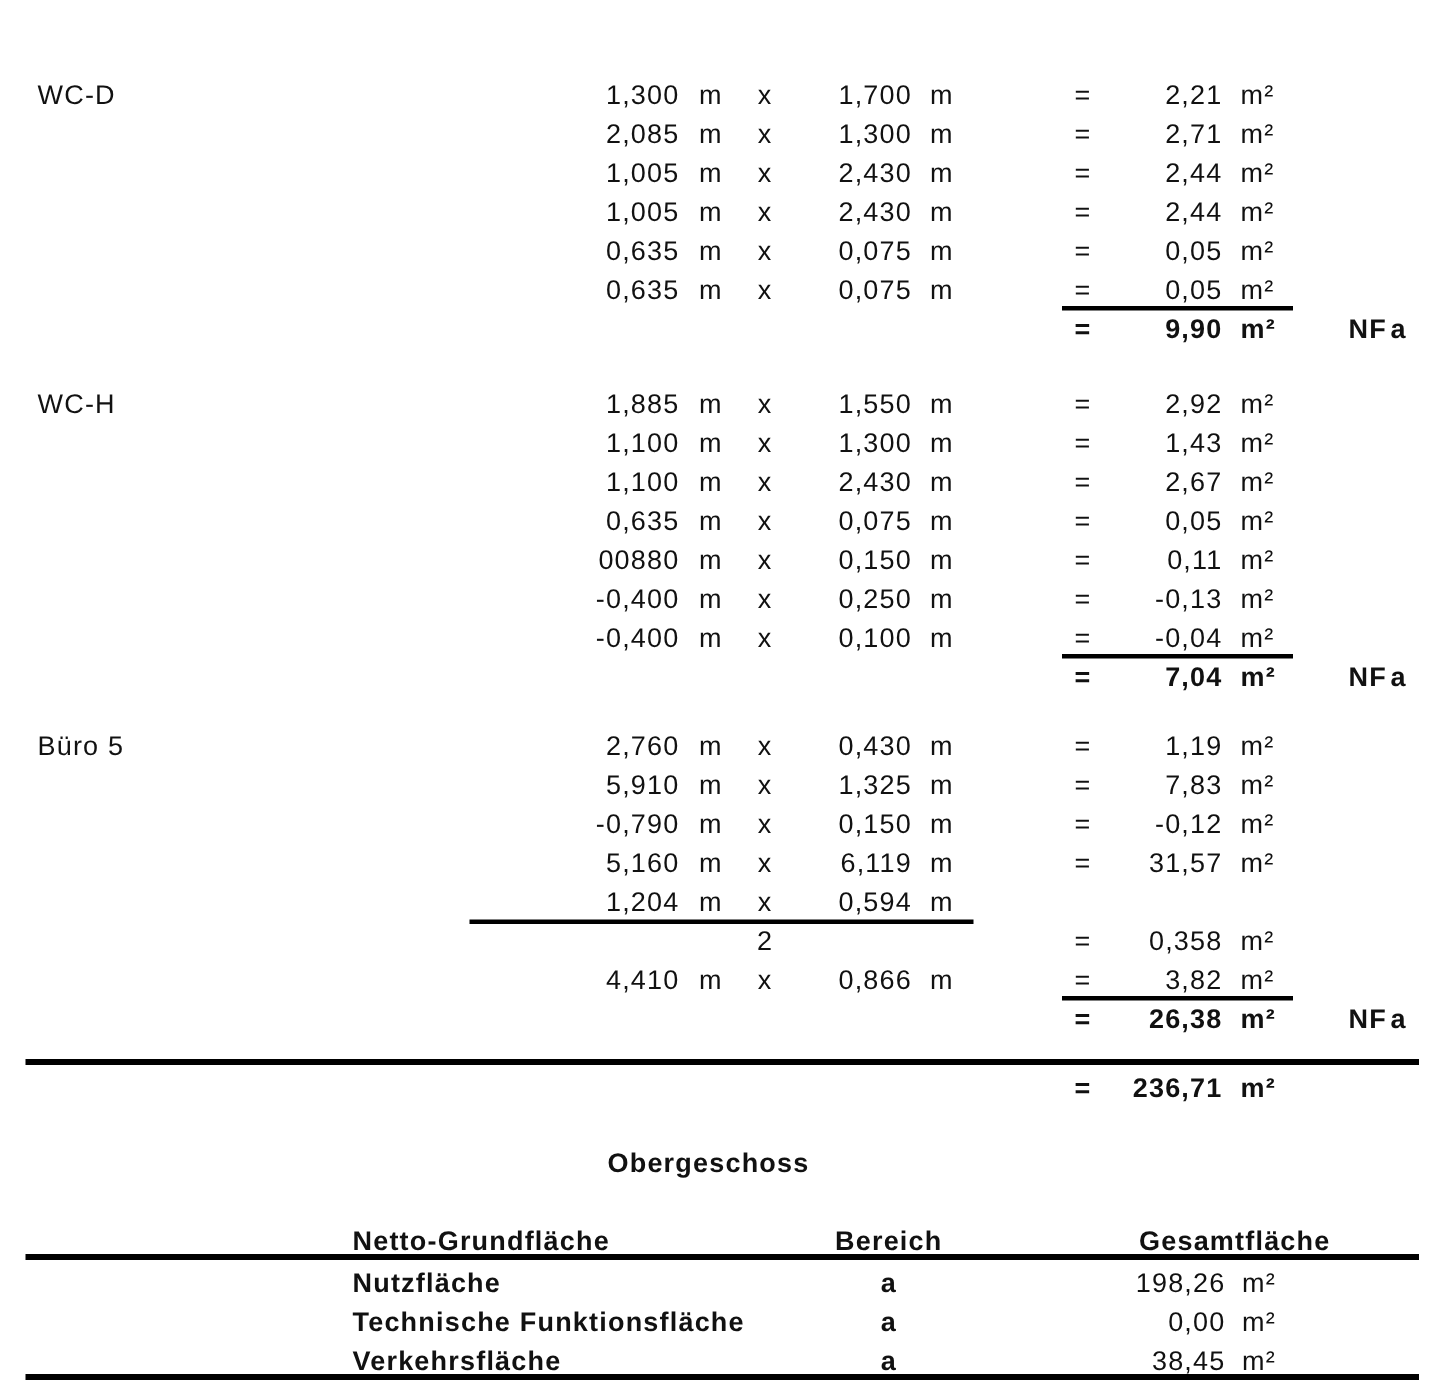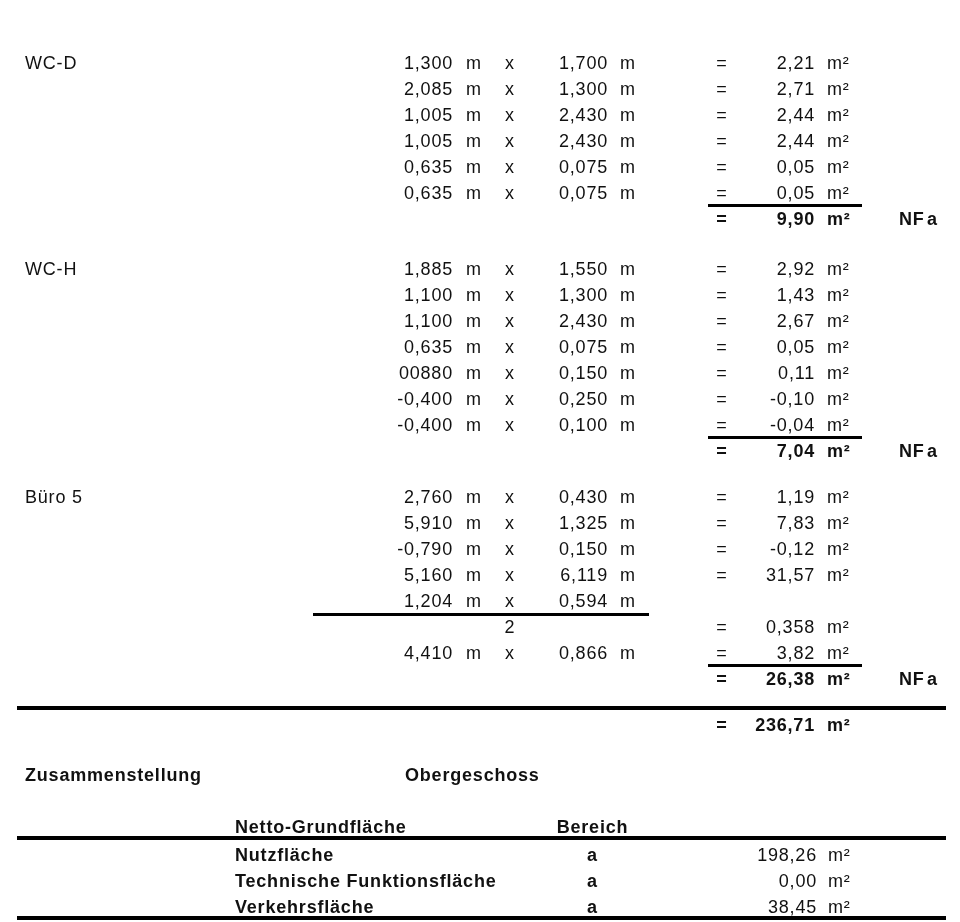--- a/index.html
+++ b/index.html
@@ -167,21 +167,21 @@
         <span class="cell c-res">0,11</span>
         <span class="cell c-u3">m²</span>
       </div>
       <div class="row" style="top: 354px;">
         <span class="cell c-d1">-0,400</span>
         <span class="cell c-u1">m</span>
         <span class="cell c-x">x</span>
         <span class="cell c-d2">0,250</span>
         <span class="cell c-u2">m</span>
         <span class="cell c-eq">=</span>
-        <span class="cell c-res">-0,10</span>
+        <span class="cell c-res">-0,13</span>
         <span class="cell c-u3">m²</span>
       </div>
       <div class="row" style="top: 380px;">
         <span class="cell c-d1">-0,400</span>
         <span class="cell c-u1">m</span>
         <span class="cell c-x">x</span>
         <span class="cell c-d2">0,100</span>
         <span class="cell c-u2">m</span>
         <span class="cell c-eq">=</span>
         <span class="cell c-res">-0,04</span>
@@ -272,27 +272,27 @@
 
   <div class="hline wide-rule" style="top:674px;"></div>
 
   <div class="row bold" style="top:680px;">
     <span class="cell c-eq">=</span>
     <span class="cell c-res">236,71</span>
     <span class="cell c-u3">m²</span>
   </div>
 
   <div class="row bold" style="top:730px;">
-    <span class="cell c-label">Zusammenstellung</span>
     <span class="cell" style="left:405px;">Obergeschoss</span>
   </div>
 
   <div class="row bold" style="top:782px;">
     <span class="cell s-label">Netto-Grundfläche</span>
     <span class="cell s-bereich">Bereich</span>
+    <span class="cell s-head3">Gesamtfläche</span>
   </div>
   <div class="hline wide-rule" style="top:804px;"></div>
 
   <div class="row" style="top:810px;">
     <span class="cell s-label bold">Nutzfläche</span>
     <span class="cell s-bereich bold">a</span>
     <span class="cell s-val">198,26</span>
     <span class="cell s-unit">m²</span>
   </div>
   <div class="row" style="top:836px;">

